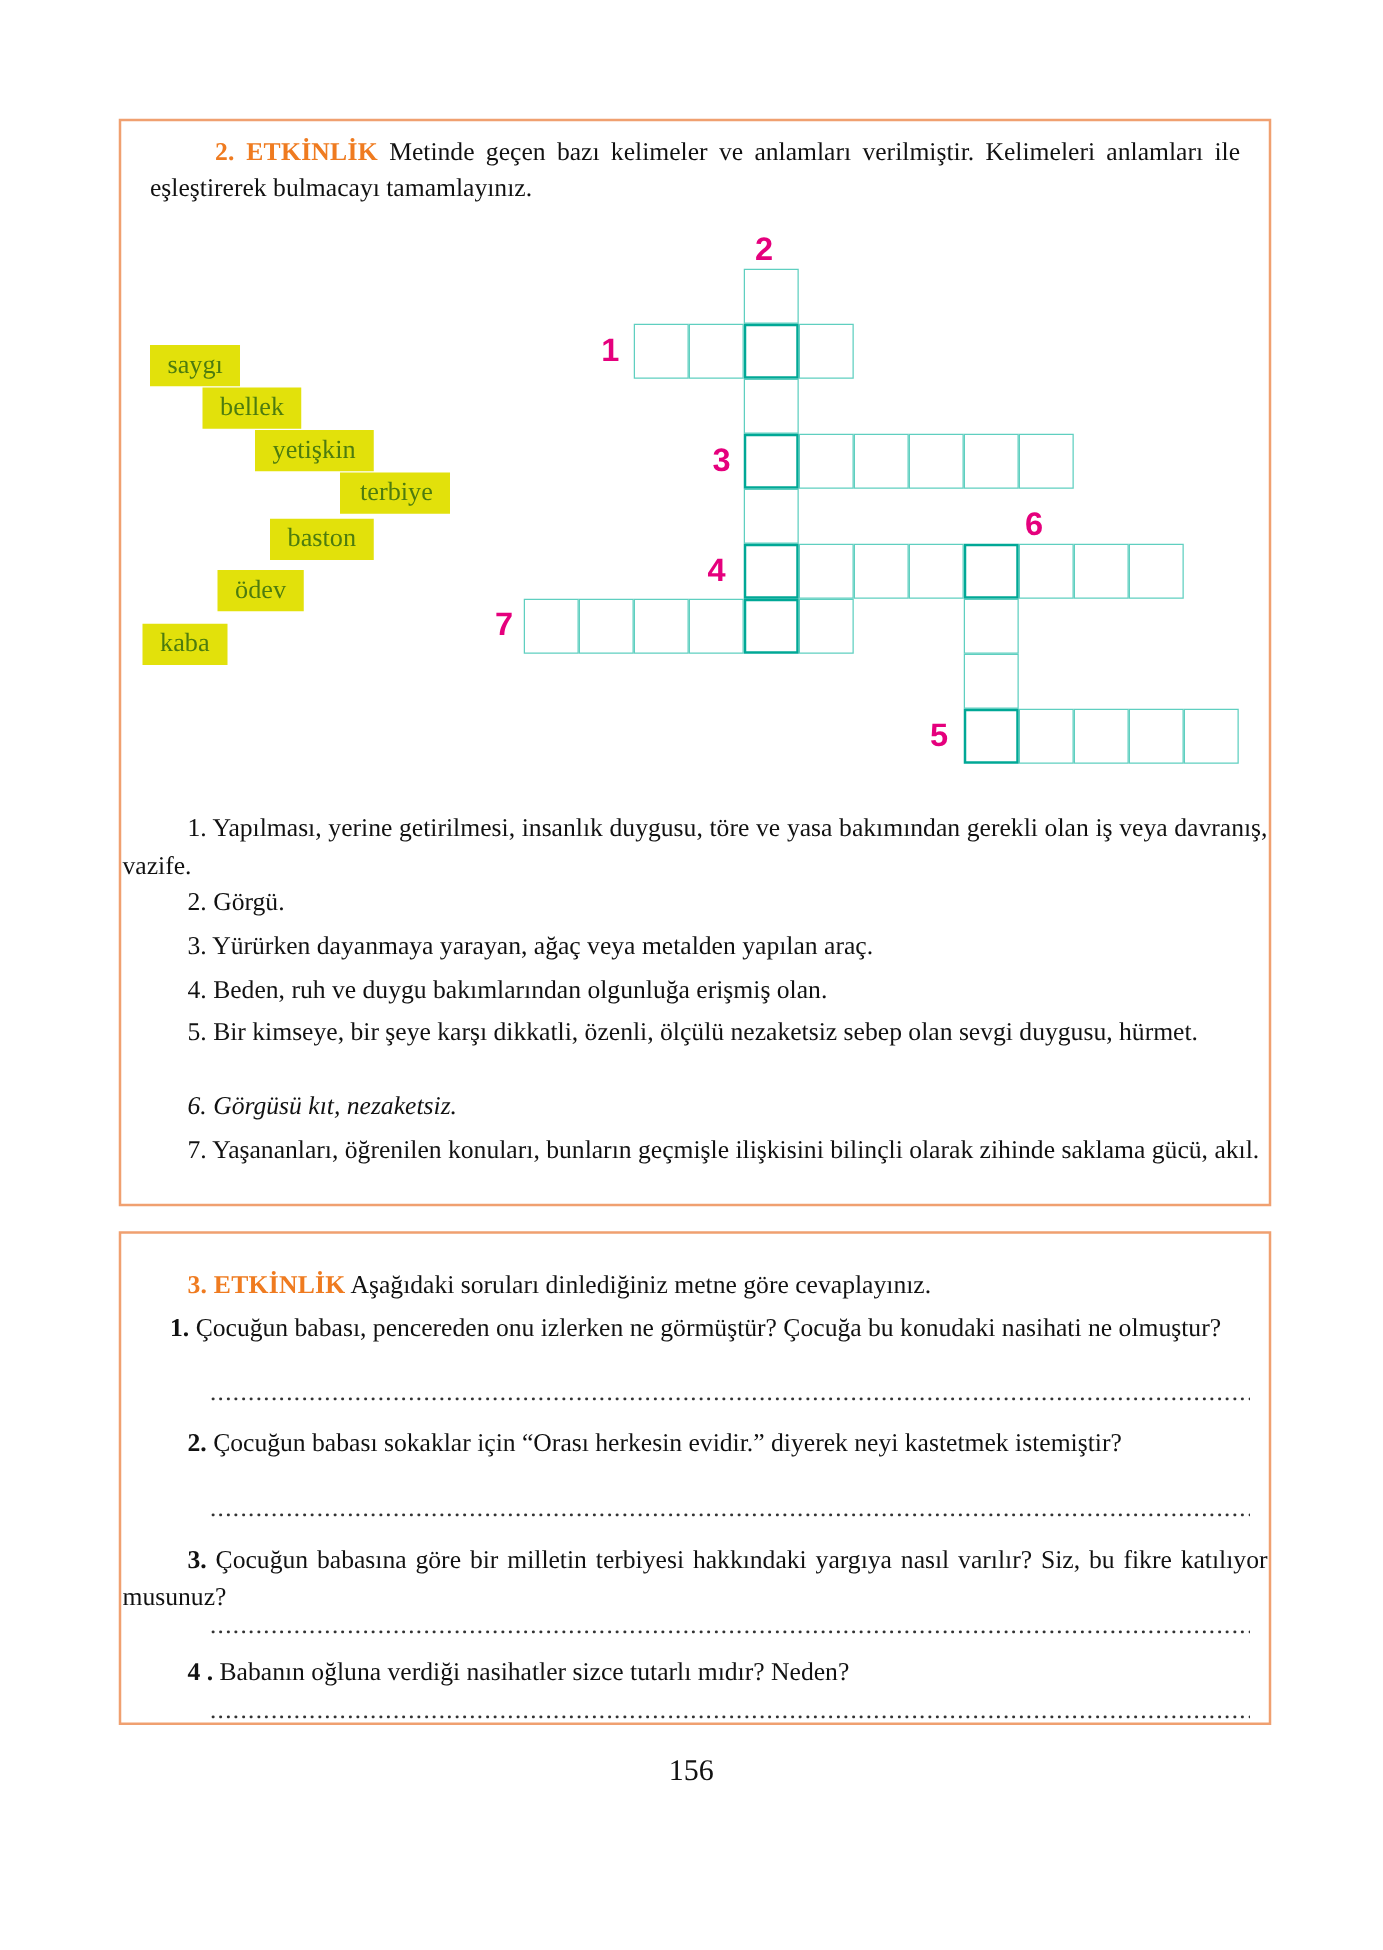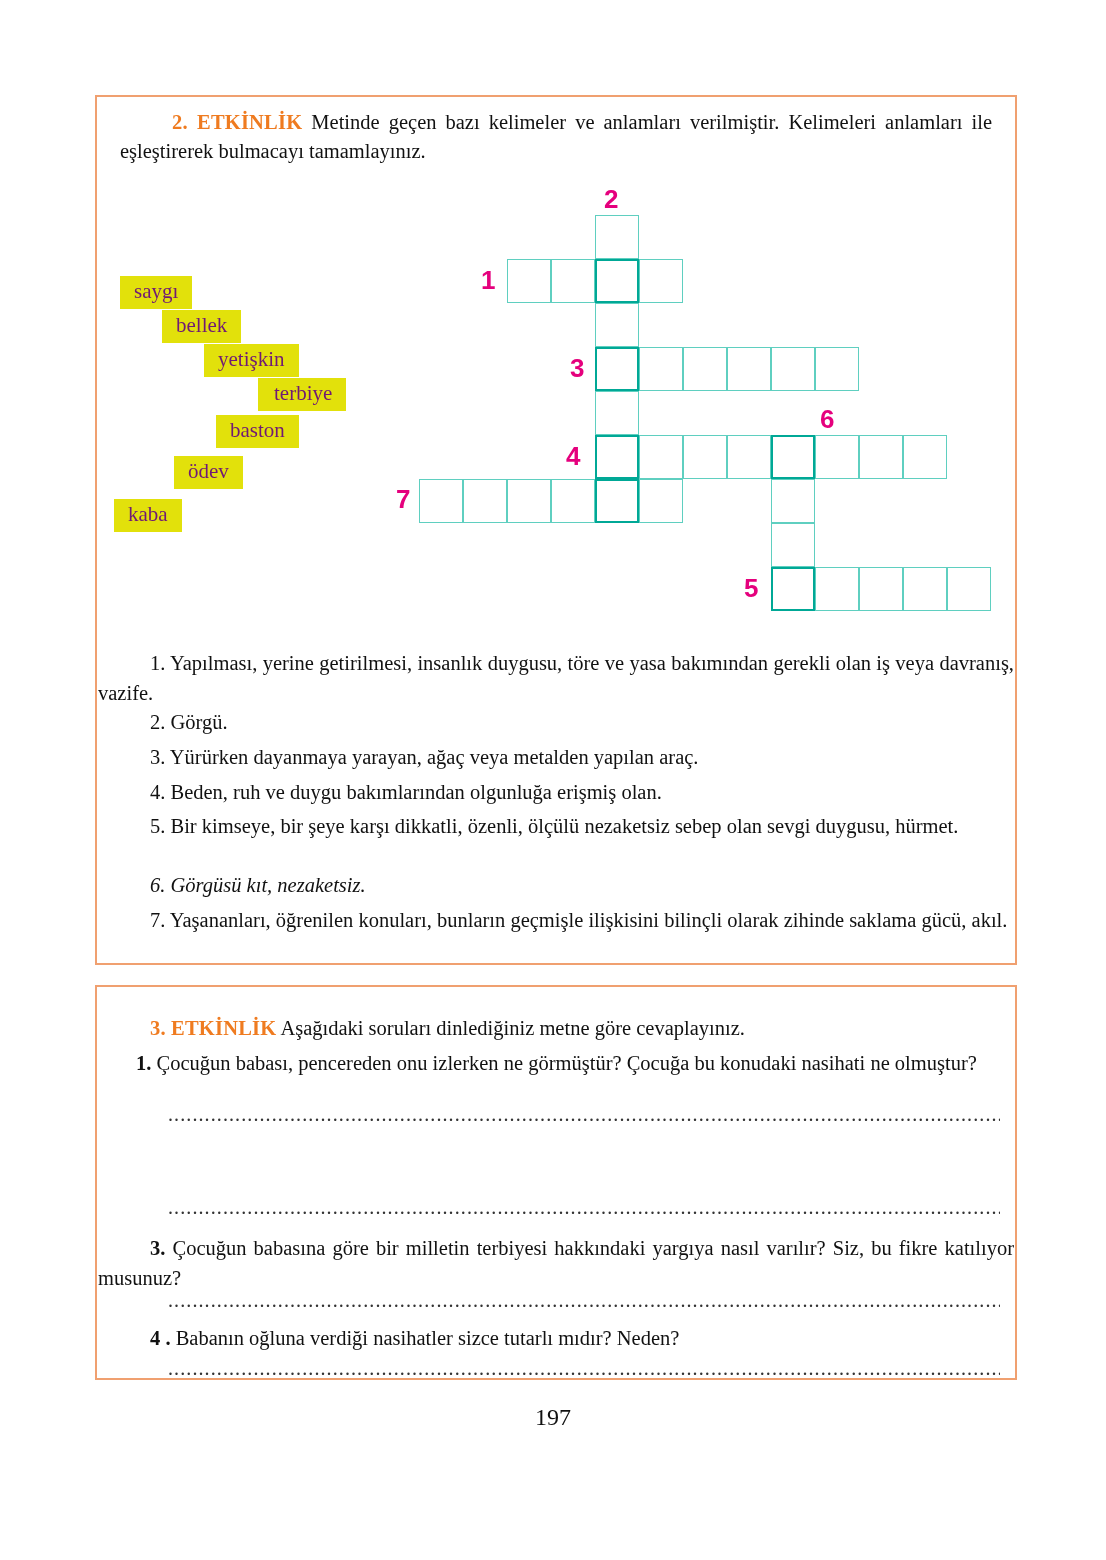--- a/index.html
+++ b/index.html
@@ -75,21 +75,21 @@
     letter-spacing: 1.1px;
     color: #333;
     white-space: nowrap;
     overflow: hidden;
   }
 
   
   .word {
     position: absolute;
     background: #e2e10b;
-    color: #701a75;
+    color: #4d7c0f;
     font-size: 21px;
     line-height: 29px;
     padding: 1px 14px 3px 14px;
     white-space: nowrap;
   }
 
   
   #crossword {
     position: absolute;
     left: 0; top: 0;
@@ -135,21 +135,21 @@
   <div class="activity-box" id="activity-2-box"></div>
 
   <div class="para" id="a2-intro" style="left:120px; top:108px; width:872px;">
     <span class="indent"></span><span class="etkinlik-tag">2. ETKİNLİK</span> <span>Metinde geçen bazı kelimeler ve anlamları verilmiştir. Kelimeleri anlamları ile eşleştirerek bulmacayı tamamlayınız.</span>
   </div>
 
   <div>
     <div class="word" style="left:120px; top:276px;">saygı</div>
     <div class="word" style="left:162px; top:310px;">bellek</div>
     <div class="word" style="left:204px; top:344px;">yetişkin</div>
-    <div class="word" style="left:258px; top:378px;padding-left:16px;">terbiye</div>
+    <div class="word" style="left:272px; top:378px;padding-left:16px;">terbiye</div>
     <div class="word" style="left:216px; top:415px;">baston</div>
     <div class="word" style="left:174px; top:456px;">ödev</div>
     <div class="word" style="left:114px; top:499px;">kaba</div>
   </div>
 
   <div id="crossword">
       <div class="cell" style="left: 595px; top: 215px; width: 44px; height: 44px;"></div>
       <div class="cell strong" style="left: 595px; top: 259px; width: 44px; height: 44px;"></div>
       <div class="cell" style="left: 595px; top: 303px; width: 44px; height: 44px;"></div>
       <div class="cell strong" style="left: 595px; top: 347px; width: 44px; height: 44px;"></div>
@@ -218,27 +218,30 @@
 
   <div class="para nojust" style="left:98px; top:1014px; width:1051px;">
     <span class="indent"></span><span class="etkinlik-tag">3. ETKİNLİK</span> <span>Aşağıdaki soruları dinlediğiniz metne göre cevaplayınız.</span>
   </div>
 
   <div class="clue" style="left:84px; top:1048px; width:1080px;">
     <span class="indent"></span><span class="qnum">1.</span> <span>Çocuğun babası, pencereden onu izlerken ne görmüştür? Çocuğa bu konudaki nasihati ne olmuştur?</span>
   </div>
   <div class="dotline" style="left:168px; top:1103px; width:832px;">........................................................................................................................................................</div>
 
+  <div class="clue" style="left:98px; top:1140px; width:916px;">
+    <span class="indent"></span><span class="qnum">2.</span> <span>Çocuğun babası sokaklar için “Orası herkesin evidir.” diyerek neyi kastetmek istemiştir?</span>
+  </div>
   <div class="dotline" style="left:168px; top:1196px; width:832px;">........................................................................................................................................................</div>
 
   <div class="clue" style="left:98px; top:1233px; width:916px;">
     <span class="indent"></span><span class="qnum">3.</span> <span>Çocuğun babasına göre bir milletin terbiyesi hakkındaki yargıya nasıl varılır? Siz, bu fikre katılıyor musunuz?</span>
   </div>
   <div class="dotline" style="left:168px; top:1289px; width:832px;">........................................................................................................................................................</div>
 
   <div class="clue nojust" style="left:98px; top:1323px; width:932px; text-align:left;">
     <span class="indent"></span><span class="qnum">4 .</span> <span>Babanın oğluna verdiği nasihatler sizce tutarlı mıdır? Neden?</span>
   </div>
   <div class="dotline" style="left:168px; top:1357px; width:832px;">........................................................................................................................................................</div>
 
-  <div id="page-number">197</div>
+  <div id="page-number">156</div>
 
 </div>
 
 </body></html>

